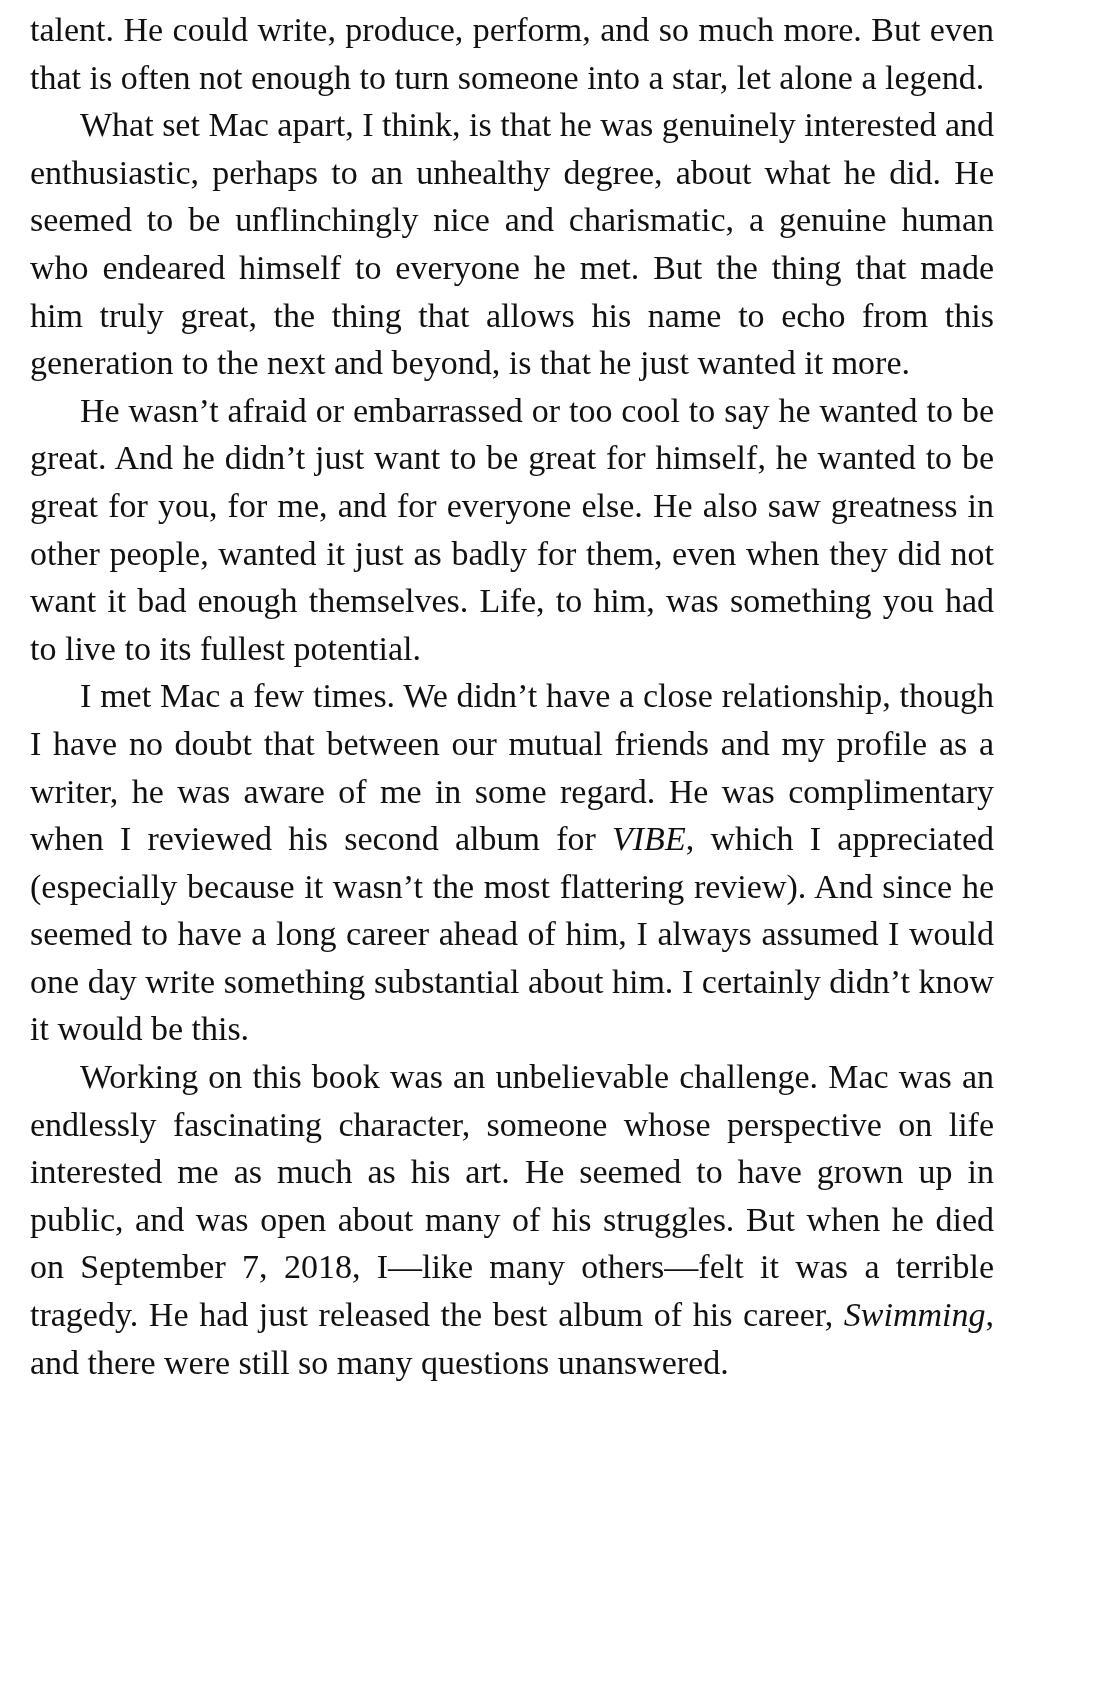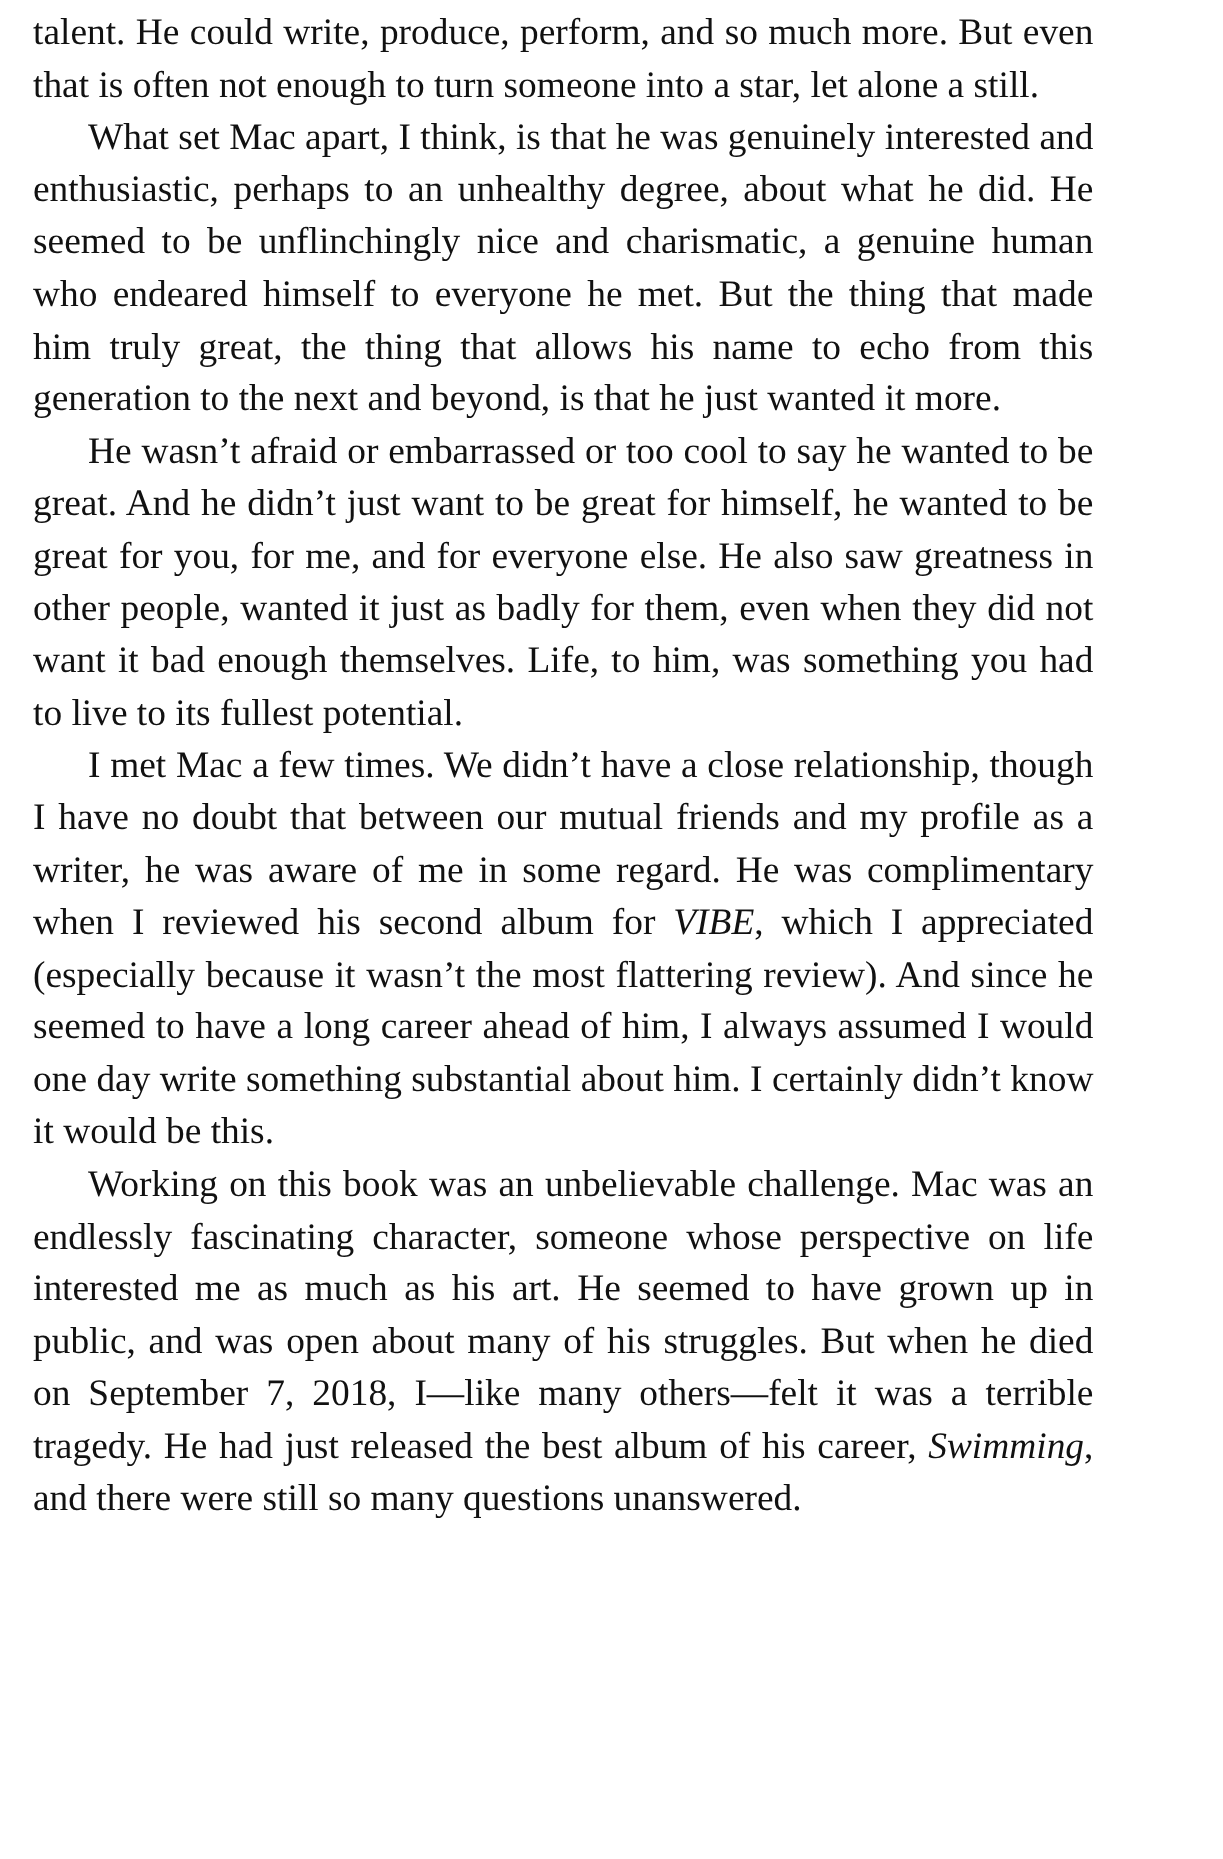--- a/index.html
+++ b/index.html
@@ -38,21 +38,21 @@
       margin-top: 32px;
     }
   </style>
 </head>
 <body>
 
 <div class="page">
   <div class="page-text">
 
     <p class="para">
-      <span>talent. He could write, produce, perform, and so much more. But even that is often not enough to turn someone into a star, let alone a still.</span>
+      <span>talent. He could write, produce, perform, and so much more. But even that is often not enough to turn someone into a star, let alone a legend.</span>
     </p>
 
     <p class="para indent">
       <span>What set Mac apart, I think, is that he was genuinely interested and enthusiastic, perhaps to an unhealthy degree, about what he did. He seemed to be unflinchingly nice and charismatic, a genuine human who endeared himself to everyone he met. But the thing that made him truly great, the thing that allows his name to echo from this generation to the next and beyond, is that he just wanted it more.</span>
     </p>
 
     <p class="para indent">
       <span>He wasn’t afraid or embarrassed or too cool to say he wanted to be great. And he didn’t just want to be great for himself, he wanted to be great for you, for me, and for everyone else. He also saw greatness in other people, wanted it just as badly for them, even when they did not want it bad enough themselves. Life, to him, was something you had to live to its fullest potential.</span>
     </p>
 

